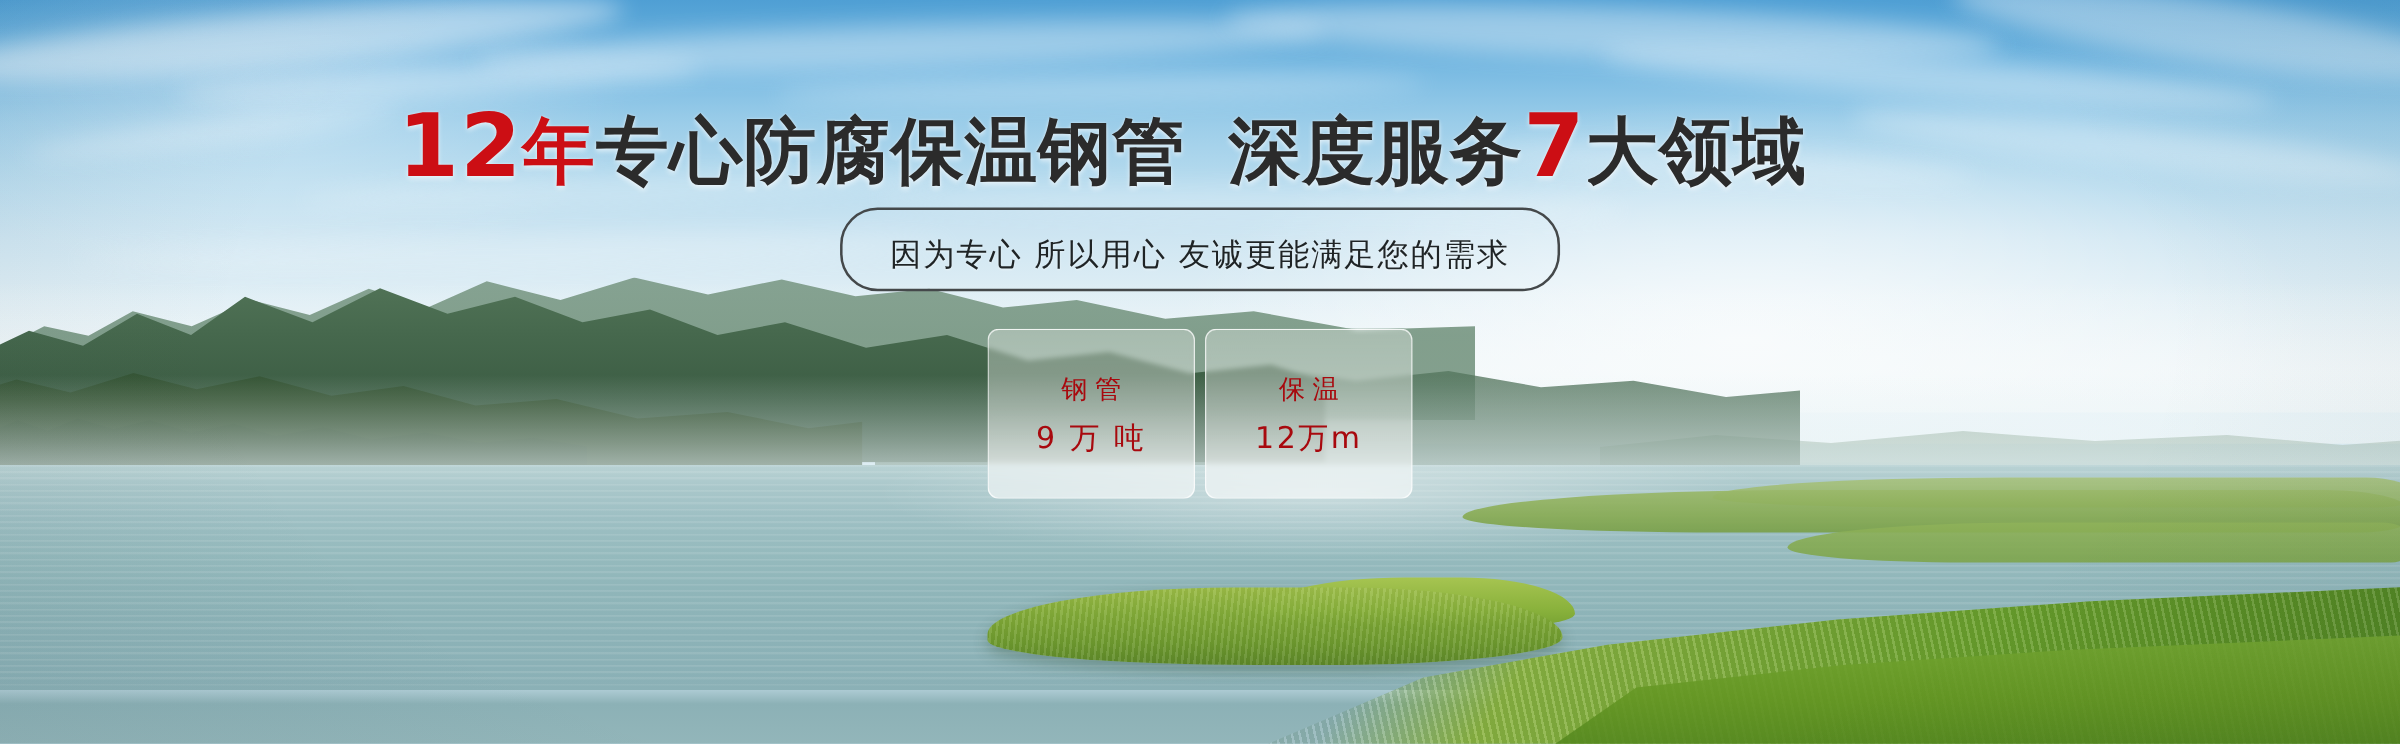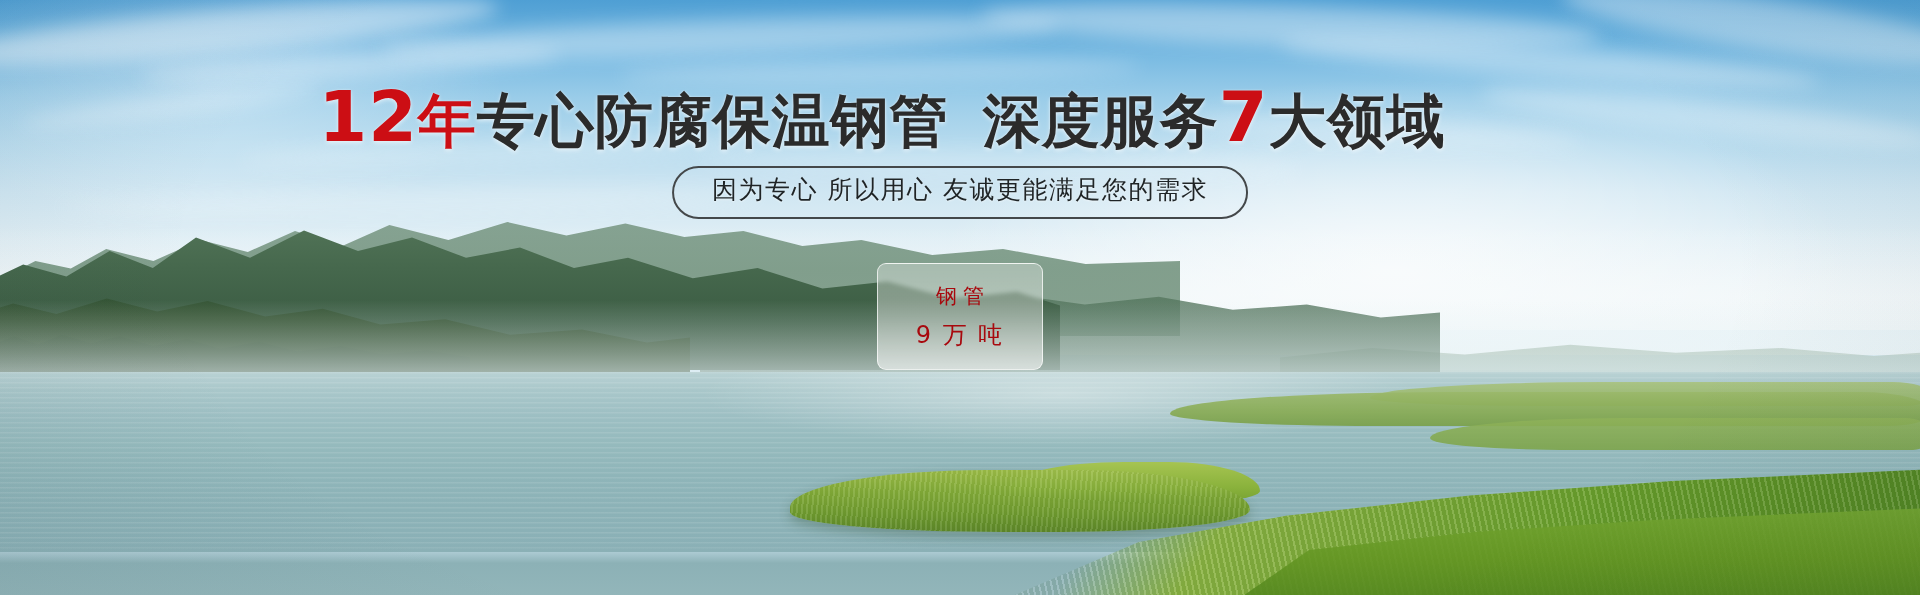--- a/index.html
+++ b/index.html
@@ -229,35 +229,35 @@
     color:#cc0e14;
     text-shadow:0 2px 4px rgba(255,255,255,.55), 0 0 2px rgba(255,255,255,.5);
   }
   .hl-num { font-size:70px; }
   .hl-gap { display:inline-block; width:34px; }
 
   .subtitle-pill {
     position:absolute; left:50%; top:166px; transform:translateX(-50%);
     border:2px solid #44484a;
     border-radius:30px;
-    padding:5px 38px 11px;
+    padding:19px 38px 11px;
     background:rgba(255,255,255,.02);
   }
   .subtitle-text {
     font-size:25px; color:#1f2426; font-weight:500;
     letter-spacing:1.5px; white-space:nowrap;
     text-shadow:0 1px 2px rgba(255,255,255,.5);
   }
 
   .stats {
     position:absolute; left:50%; top:263px; transform:translateX(-50%);
     display:flex; gap:8px;
   }
   .stat-card {
-    width:166px; height:107px;
+    width:166px; height:136px;
     border:1px solid rgba(255,255,255,.72);
     border-radius:9px;
     background:linear-gradient(to bottom, rgba(255,255,255,.30) 0%, rgba(255,255,255,.40) 48%, rgba(255,255,255,.58) 100%);
     backdrop-filter:blur(2px);
     display:flex; flex-direction:column;
     align-items:center; justify-content:center;
     gap:9px;
   }
   .stat-label {
     font-size:21px; color:#a8090e; font-weight:500;
@@ -334,17 +334,21 @@
     </div>
 
     <div class="stats">
 
       <div class="stat-card">
         <div class="stat-label">钢管</div>
         <div class="stat-value"><span>9 万 吨</span><sup></sup></div>
       </div>
 
 
+      <div class="stat-card">
+        <div class="stat-label">保温</div>
+        <div class="stat-value"><span>12万m</span><sup></sup></div>
+      </div>
 
     </div>
 
   </div>
 </div>
 
 </body></html>

